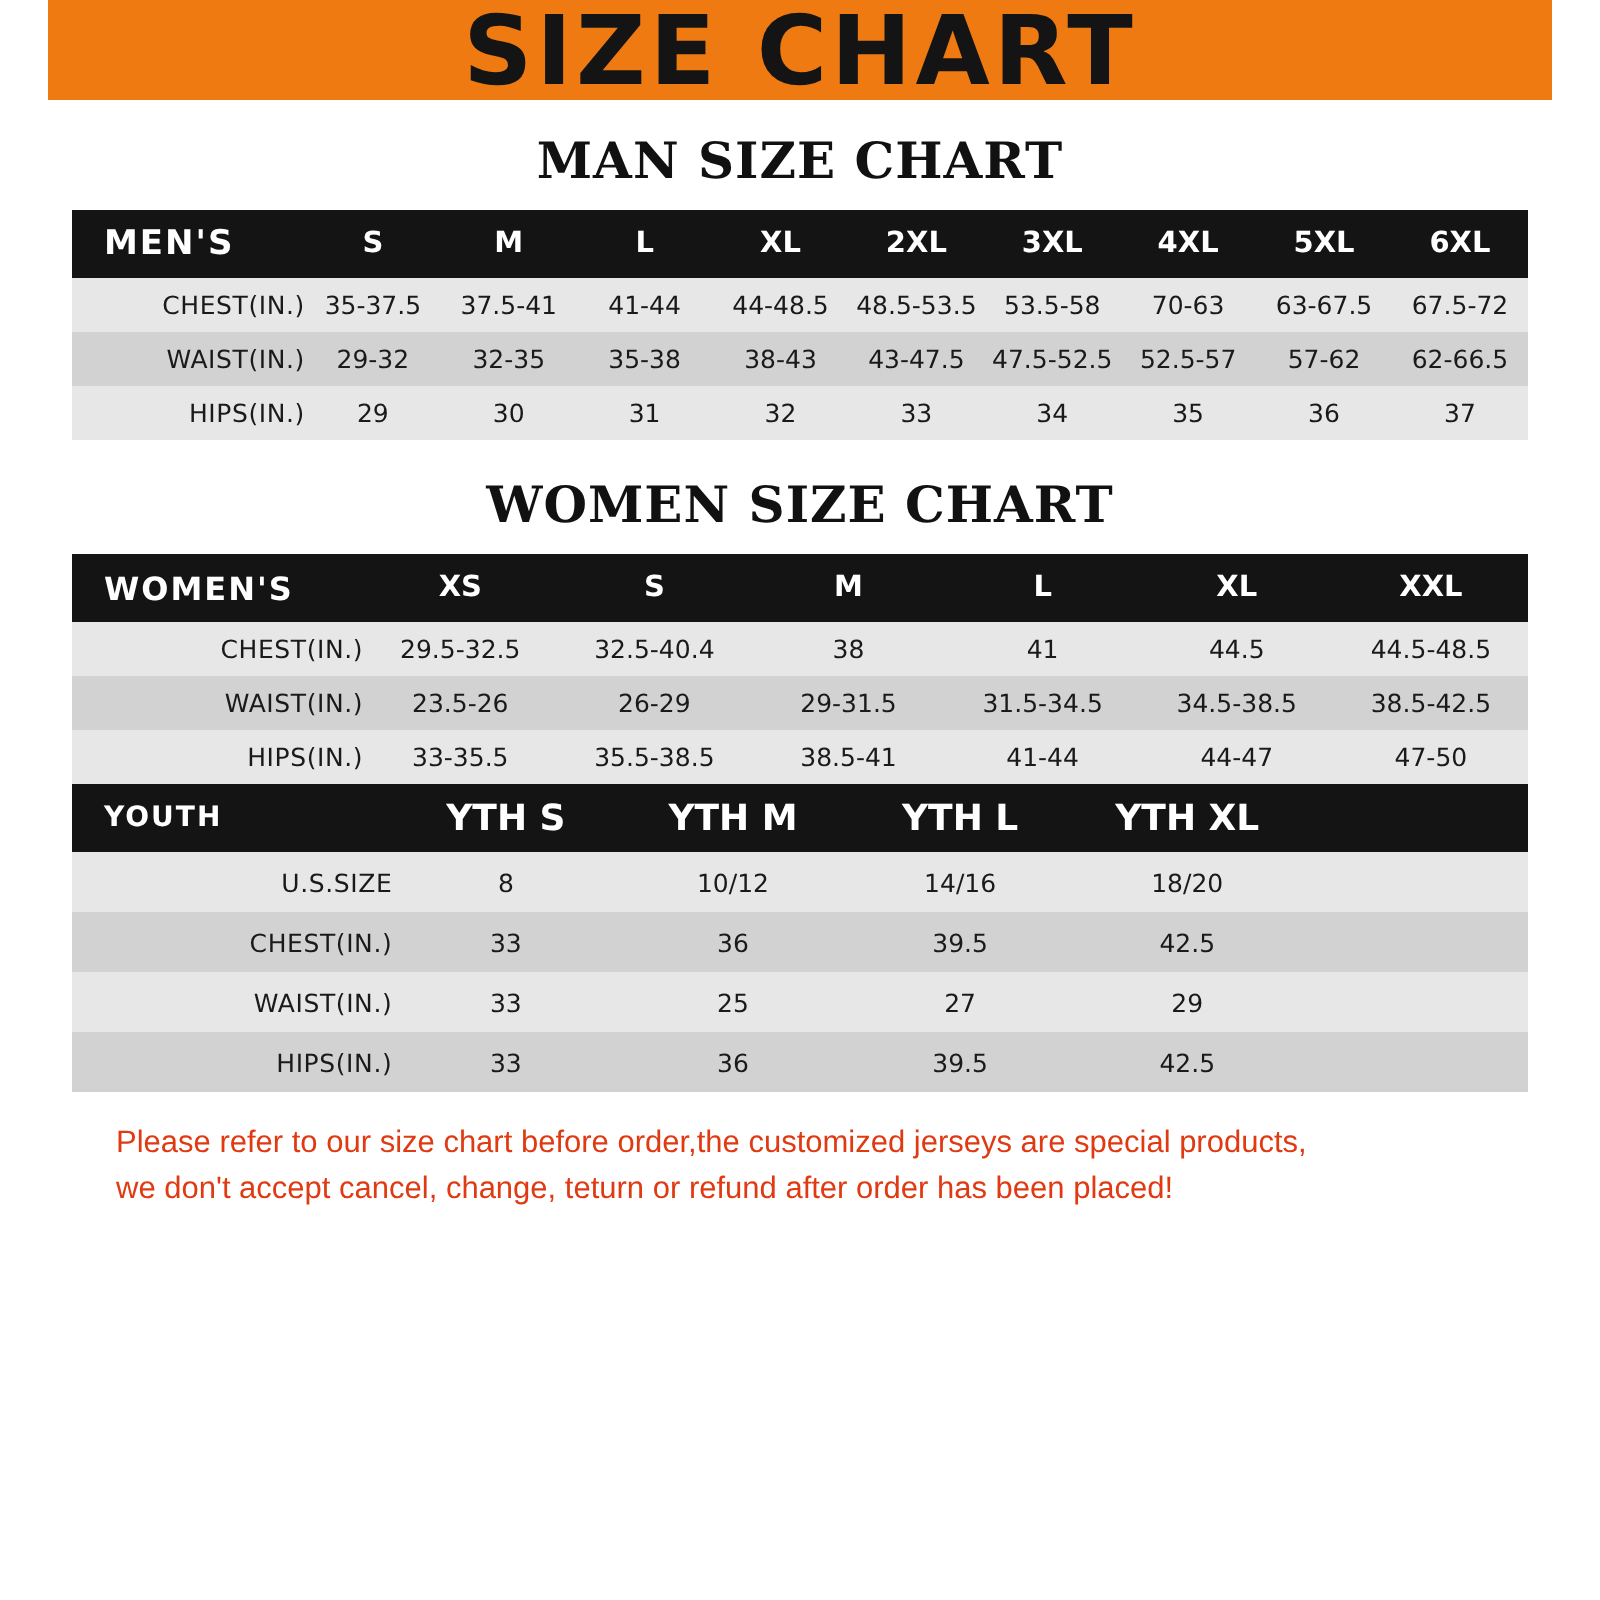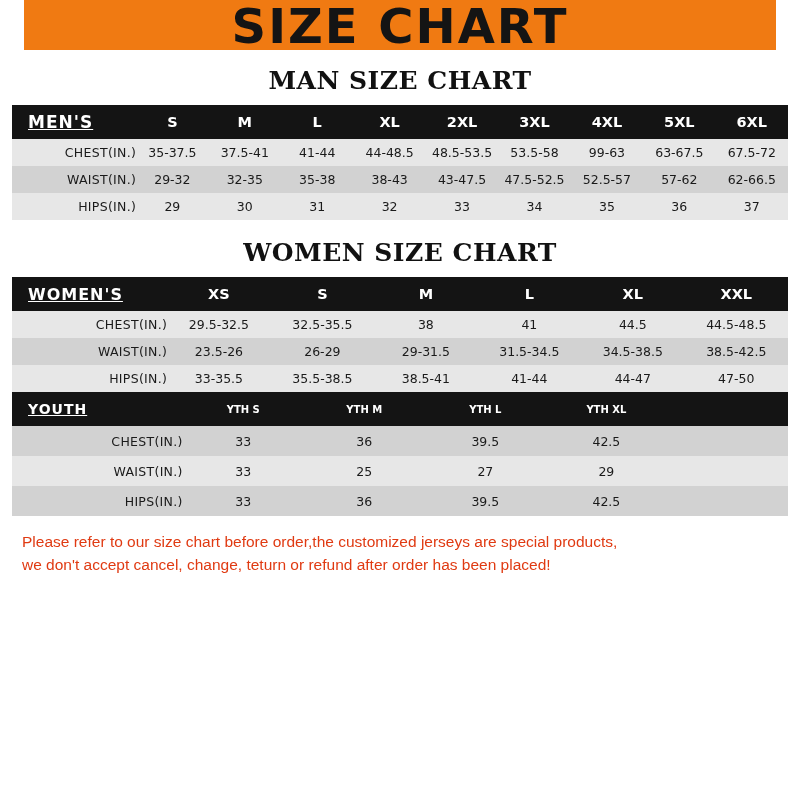--- a/index.html
+++ b/index.html
@@ -47,21 +47,21 @@
     width: 24px;
     height: 72px;
     background: #ffffff;
   }
   .header-white-left { left: 0; }
   .header-white-right { right: 0; }
 
   
   .content {
     flex: 1;
-    padding: 0 12px;
+    padding: 0 36px;
   }
   .section-title {
     text-align: center;
     font-family: "DejaVu Serif", serif;
     font-weight: bold;
     font-size: 25px;
     color: #111111;
     letter-spacing: 0.5px;
     margin: 18px 0 10px 0;
   }
@@ -89,46 +89,46 @@
     color: #ffffff;
     font-weight: bold;
     font-size: 14.5px;
     height: 34px;
   }
   thead th.row-label {
     text-align: left;
     padding-left: 16px;
     font-size: 17px;
     letter-spacing: 1px;
-    text-decoration: underline;
   }
   tbody tr.light { background: #e7e7e7; }
   tbody tr.dark  { background: #d2d2d2; }
   tbody td.row-label {
     text-align: right;
     font-size: 12.5px;
     letter-spacing: 0.3px;
   }
 
   
   .women thead th.row-label { font-size: 16px; }
 
   
-  .youth thead th { font-size: 10px; }
+  .youth thead th { font-size: 18px; }
   .youth thead th.row-label { font-size: 14px; }
   .youth td { height: 30px; }
 
   
   .note {
     padding: 14px 20px 10px 22px;
     color: #e03a12;
     font-family: "Liberation Sans", sans-serif;
     font-size: 15.5px;
     line-height: 1.5;
     text-align: left;
+    margin-left: 36px;
   }
   .note div { white-space: nowrap; }
 </style>
 </head>
 <body>
 
 <div class="page">
 
   <div class="header-band">
     <div class="header-white-left"></div>
@@ -156,21 +156,21 @@
       </thead>
       <tbody>
         <tr class="light">
           <td class="row-label">CHEST(IN.)</td>
           <td>35-37.5</td>
           <td>37.5-41</td>
           <td>41-44</td>
           <td>44-48.5</td>
           <td>48.5-53.5</td>
           <td>53.5-58</td>
-          <td>99-63</td>
+          <td>70-63</td>
           <td>63-67.5</td>
           <td>67.5-72</td>
         </tr>
         <tr class="dark">
           <td class="row-label">WAIST(IN.)</td>
           <td>29-32</td>
           <td>32-35</td>
           <td>35-38</td>
           <td>38-43</td>
           <td>43-47.5</td>
@@ -204,21 +204,21 @@
           <th>M</th>
           <th>L</th>
           <th>XL</th>
           <th>XXL</th>
         </tr>
       </thead>
       <tbody>
         <tr class="light">
           <td class="row-label">CHEST(IN.)</td>
           <td>29.5-32.5</td>
-          <td>32.5-35.5</td>
+          <td>32.5-40.4</td>
           <td>38</td>
           <td>41</td>
           <td>44.5</td>
           <td>44.5-48.5</td>
         </tr>
         <tr class="dark">
           <td class="row-label">WAIST(IN.)</td>
           <td>23.5-26</td>
           <td>26-29</td>
           <td>29-31.5</td>
@@ -243,20 +243,28 @@
         <tr>
           <th class="row-label" style="width:22%">YOUTH</th>
           <th>YTH S</th>
           <th>YTH M</th>
           <th>YTH L</th>
           <th>YTH XL</th>
           <th></th>
         </tr>
       </thead>
       <tbody>
+        <tr class="light">
+          <td class="row-label">U.S.SIZE</td>
+          <td>8</td>
+          <td>10/12</td>
+          <td>14/16</td>
+          <td>18/20</td>
+          <td></td>
+        </tr>
         <tr class="dark">
           <td class="row-label">CHEST(IN.)</td>
           <td>33</td>
           <td>36</td>
           <td>39.5</td>
           <td>42.5</td>
           <td></td>
         </tr>
         <tr class="light">
           <td class="row-label">WAIST(IN.)</td>

